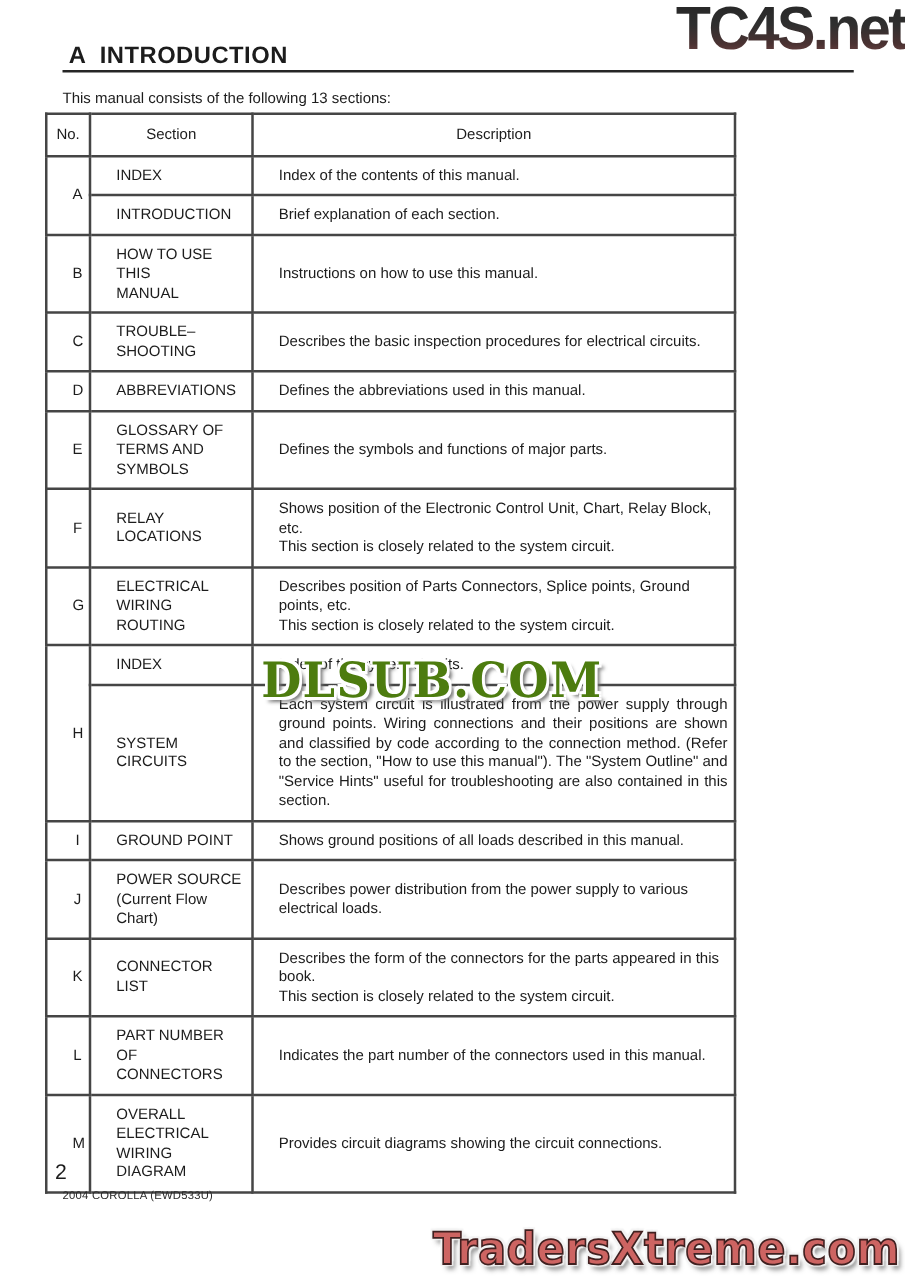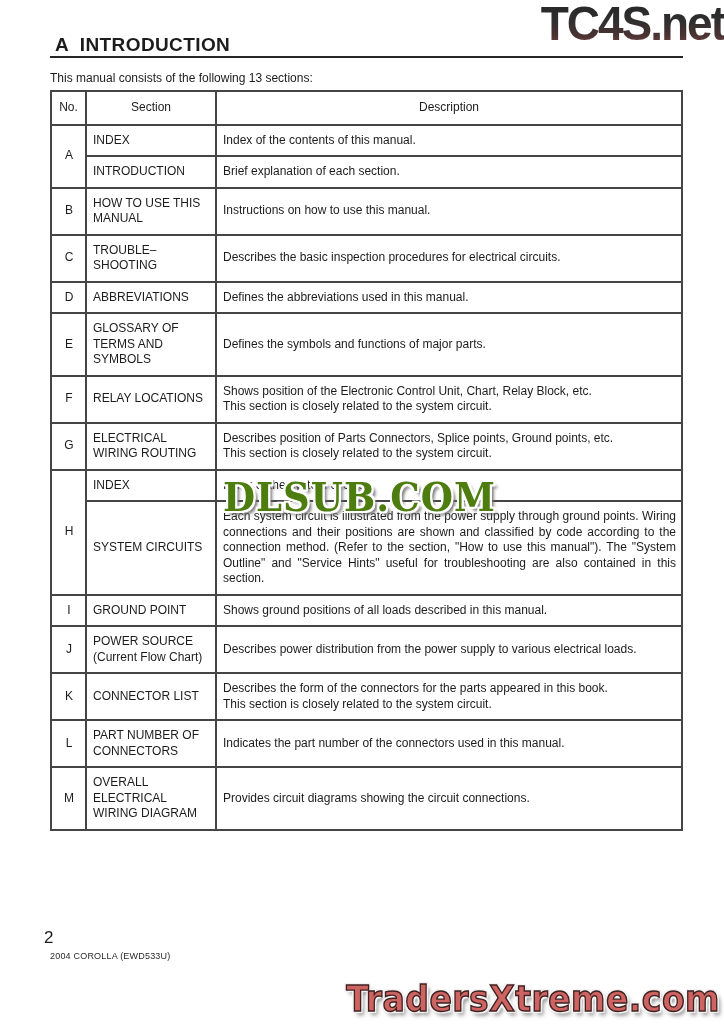--- a/index.html
+++ b/index.html
@@ -28,30 +28,30 @@
     white-space:pre;
   }
   .rule{
     position:absolute;left:50px;top:56px;width:633px;height:2px;background:#262626;
   }
   .intro{
     position:absolute;left:50px;top:71px;font-size:12px;text-align:right;
   }
   
   table.sections{
-    position:absolute;left:50px;top:90px;
-    width:633px;border-collapse:collapse;table-layout:fixed;
+    position:absolute;left:36px;top:90px;
+    width:553px;border-collapse:collapse;table-layout:fixed;
   }
   table.sections col.c-no{width:35px;}
   table.sections col.c-sec{width:130px;}
   table.sections th, table.sections td{
     border:2px solid #454545;
     font-size:12px;line-height:15.5px;
     vertical-align:middle;
-    padding:7px 5px 7px 6px;
+    padding:7px 5px 7px 20px;
     white-space:pre-line;
     overflow:visible;
   }
   table.sections th{font-weight:normal;text-align:center;padding:8px 4px;}
   td.no-cell{text-align:center;font-size:13px;padding:4px 2px;}
   td.sec-cell{}
   td.desc-cell{}
   td.sub{border-top:2px solid #8f8f8f;}
   td.just .desc-text{display:block;text-align:justify;}
   td.desc-cell{position:relative;}

